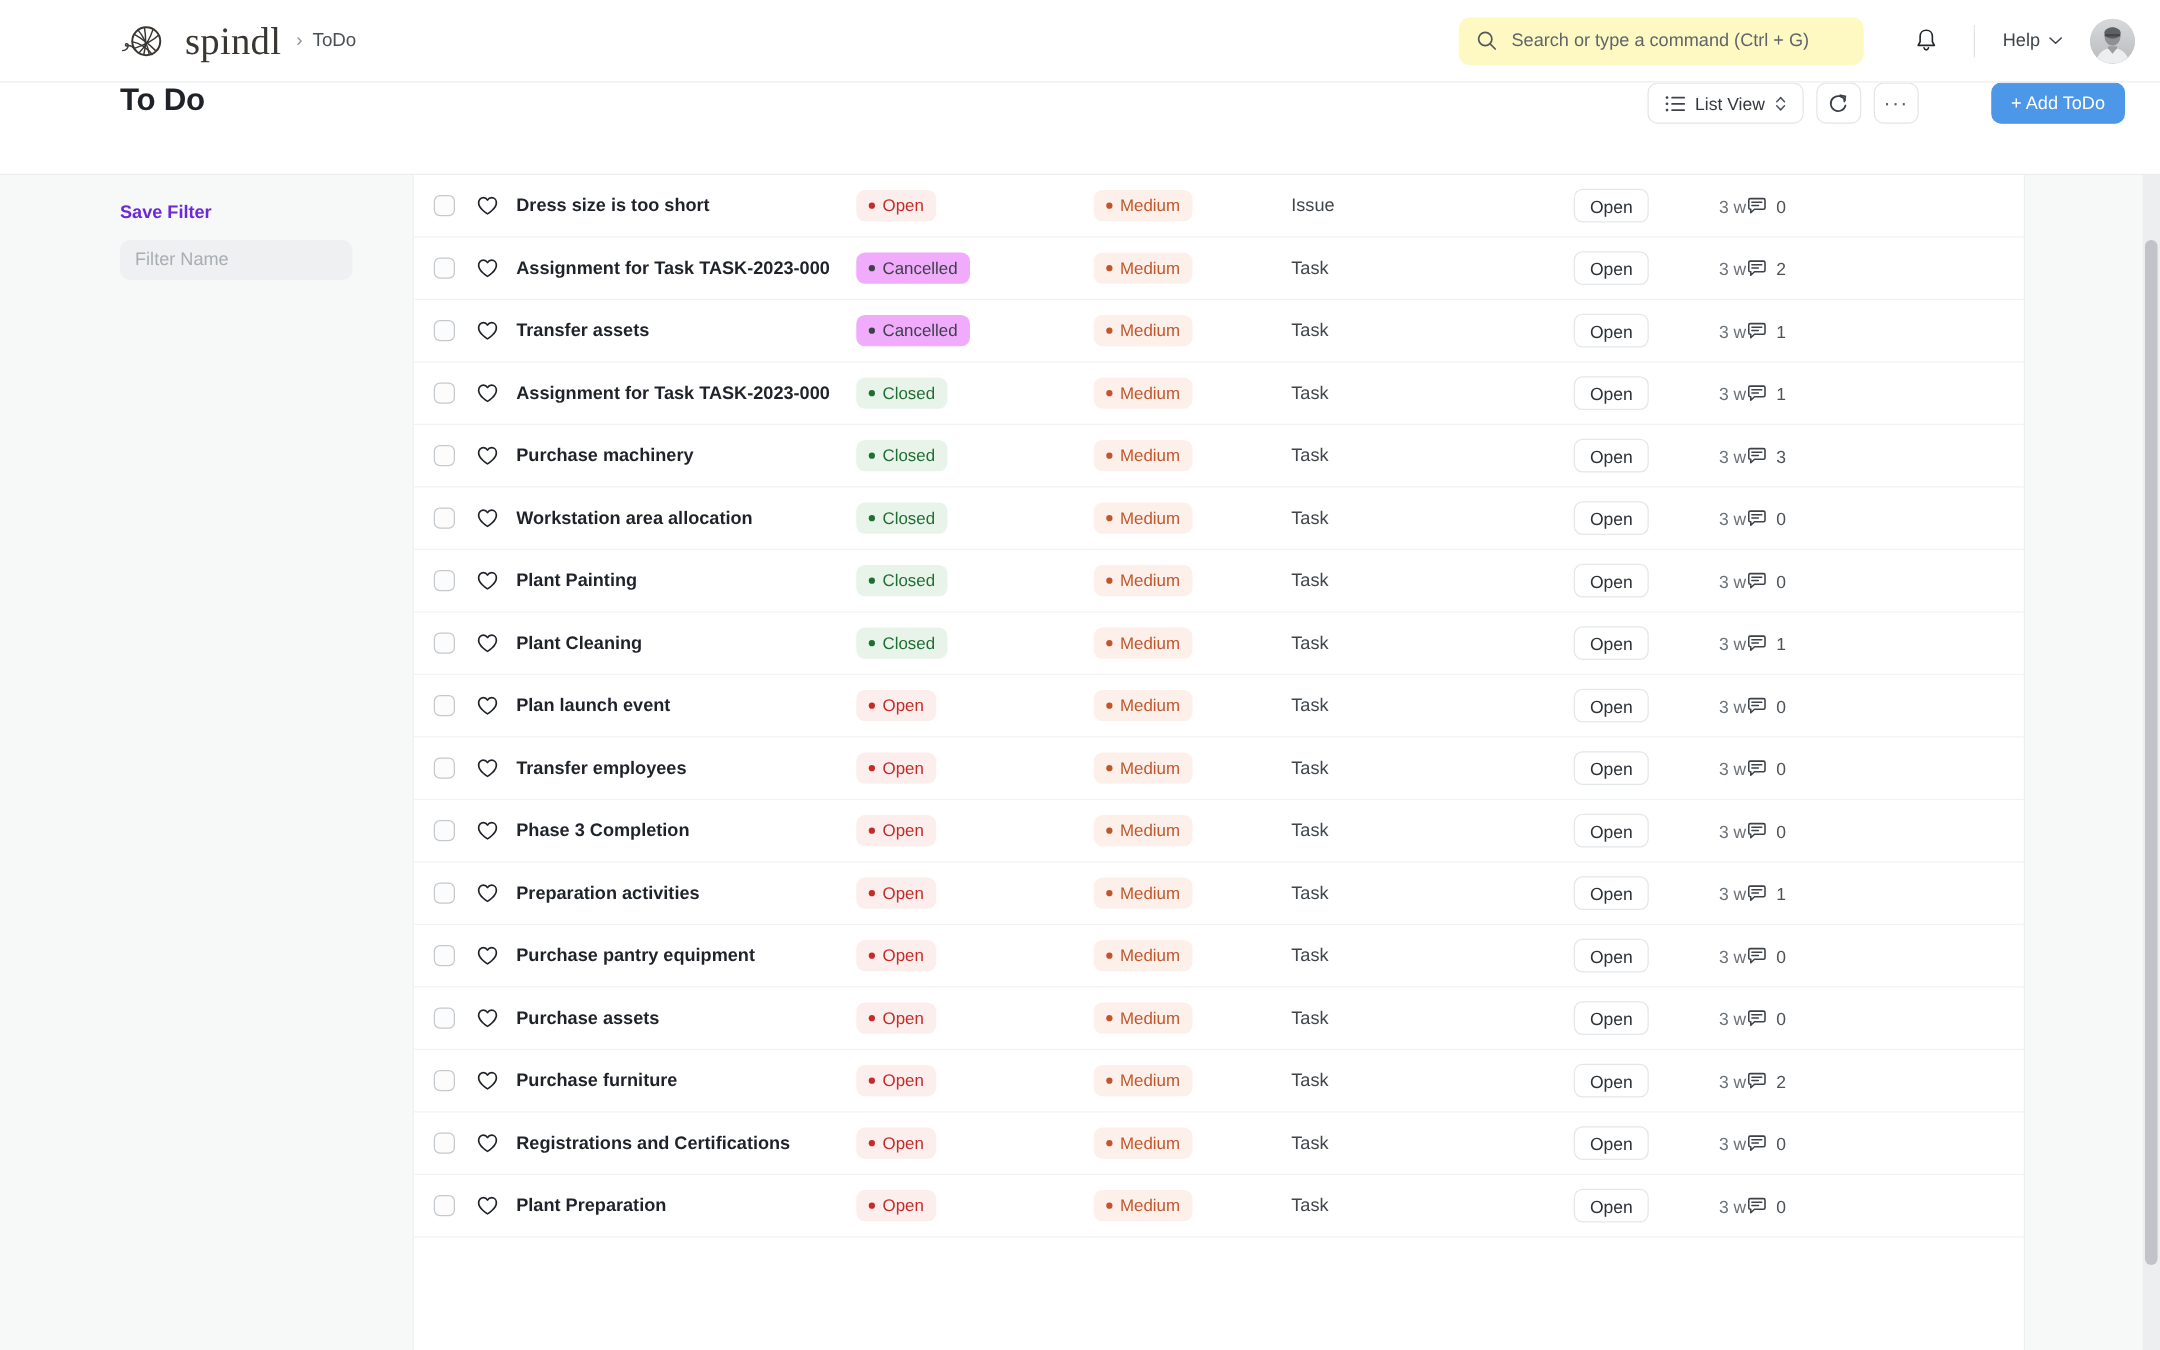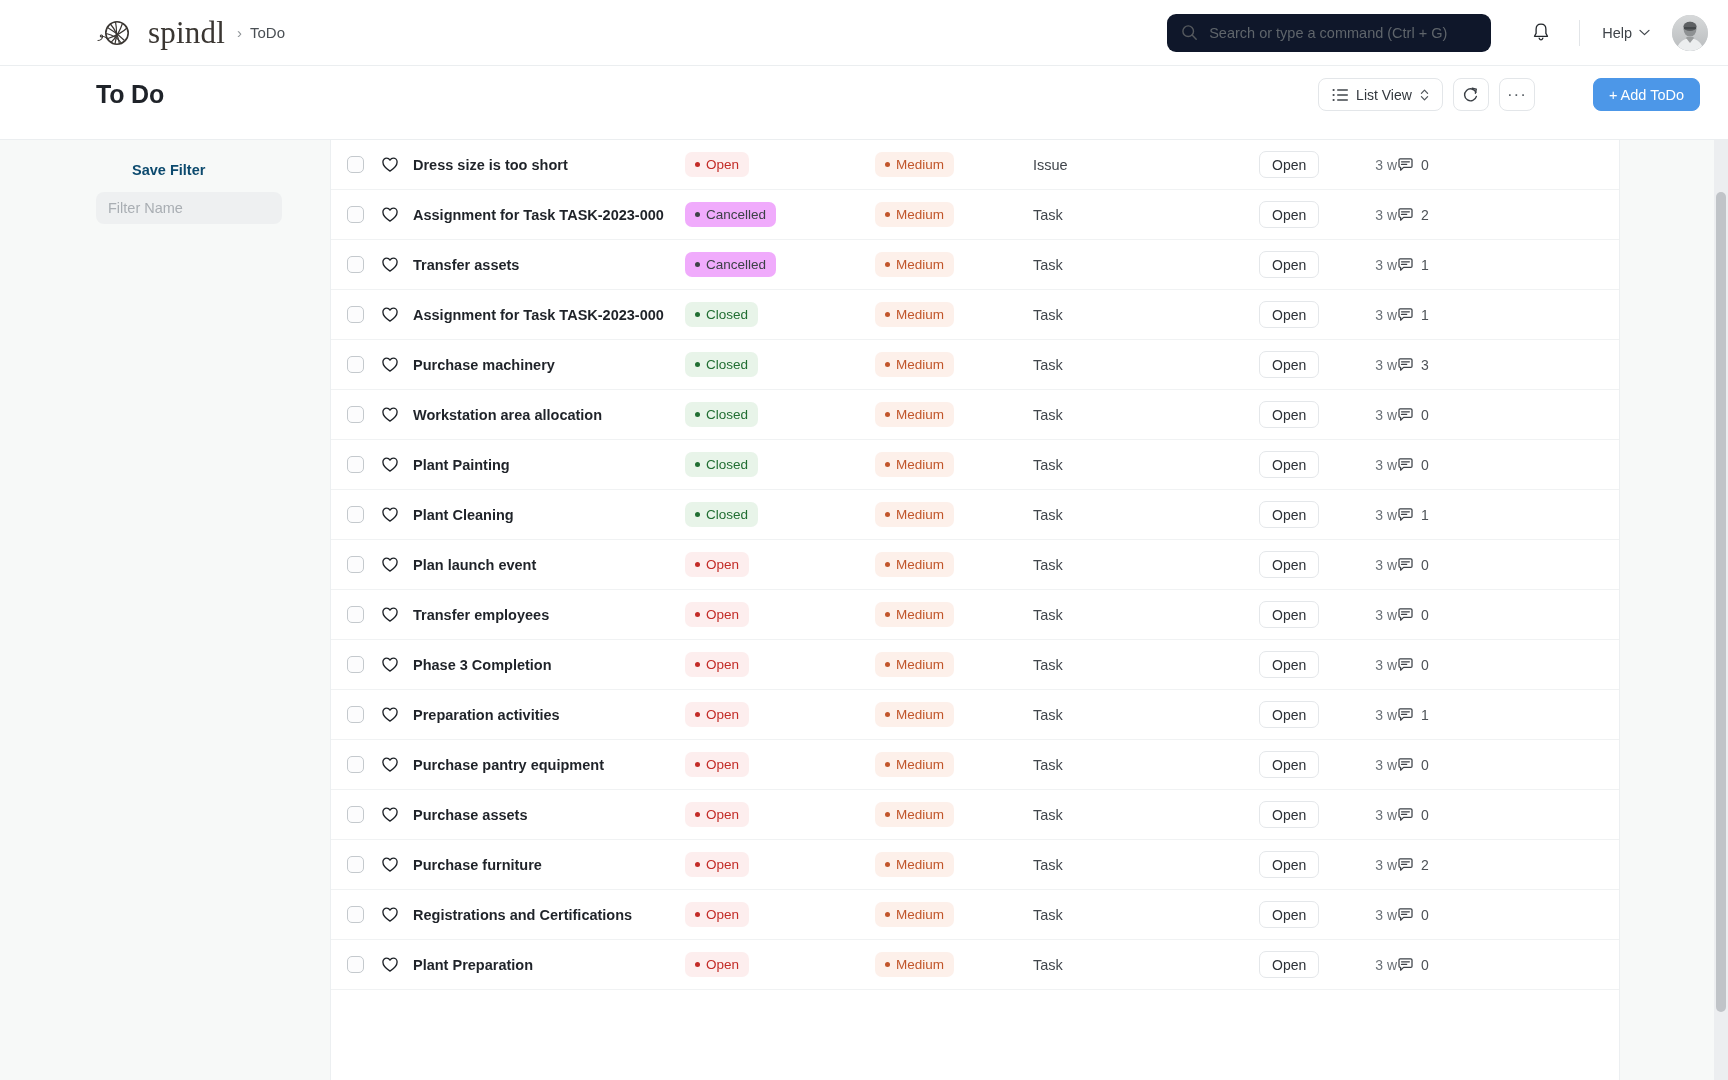--- a/index.html
+++ b/index.html
@@ -35,21 +35,21 @@
   .crumb-item { font-size: 15px; color: #4a4f54; }
 
   .nav-right {
     margin-left: auto;
     display: flex;
     align-items: center;
     gap: 0;
   }
   .search-box {
     width: 324px; height: 38px;
-    background: #0f172a;
+    background: #fef9c3;
     border-radius: 9px;
     display: flex; align-items: center;
     padding: 0 14px;
     gap: 11px;
   }
   .search-box .ph {
     font-size: 14.5px; color: #5f656b;
   }
   .bell-btn {
     width: 40px; height: 40px;
@@ -71,21 +71,21 @@
     overflow: hidden;
     background: #c9ccce;
     display: block;
   }
 
   
   .page-head {
     height: 74px;
     background: #ffffff;
     border-bottom: 1px solid #ebeef0;
-    display: flex; align-items: center;
+    display: flex; align-items: flex-start;
     padding: 0 28px 16px 96px;
   }
   .page-title {
     font-size: 25px; font-weight: bold; color: #1f2329;
     letter-spacing: -0.2px;
   }
   .head-actions { margin-left: auto; display: flex; align-items: center; gap: 10px; }
   .btn {
     height: 33px;
     border: 1px solid #e3e6e9;
@@ -118,23 +118,22 @@
     background: #f7f9f8;
     position: relative;
   }
   .sidebar {
     width: 330px;
     flex: 0 0 330px;
     padding: 22px 28px 0 96px;
     background: #f7f9f8;
   }
   .sb-label {
-    font-size: 14.5px; font-weight: bold; color: #0c4a6e;
+    font-size: 14.5px; font-weight: bold; color: #6d28d9;
     margin-bottom: 14px;
-    margin-left: 36px;
   }
   .sb-input {
     width: 186px; height: 32px;
     background: #eef0f1;
     border: none; border-radius: 8px;
     padding: 0 12px;
     font-size: 14.5px; color: #474c52;
     font-family: "Liberation Sans", sans-serif;
   }
   .sb-input::placeholder { color: #a9aeb3; }

